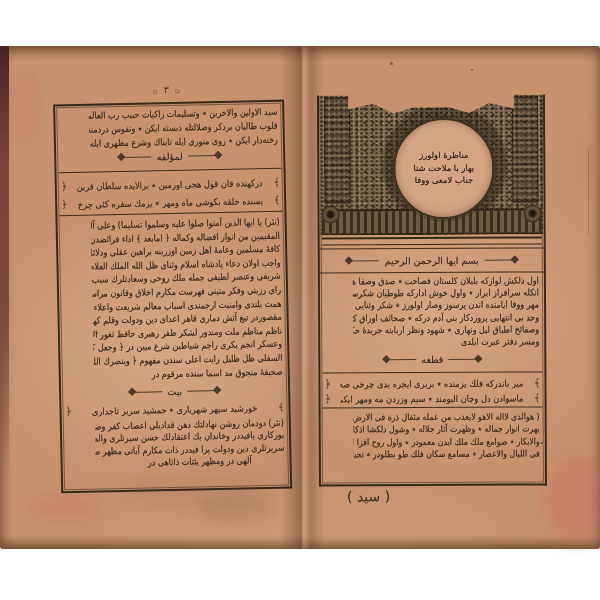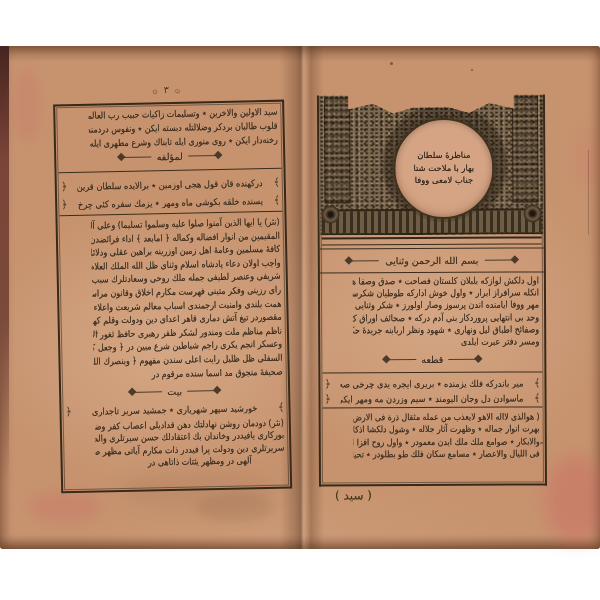--- a/index.html
+++ b/index.html
@@ -109,21 +109,21 @@
     text-shadow:0 0 .5px rgba(50,39,27,.7);}
   .hp-base{position:absolute;left:2px;right:2px;top:142px;height:5px;
     border-top:2px solid #33291c;border-bottom:1px solid #33291c;}
 
   
   .bismillah-row{position:absolute;left:0;right:0;top:153px;height:23px;
     border-top:1.2px solid #3a2d1e;border-bottom:1.2px solid #3a2d1e;
     display:flex;align-items:center;justify-content:center;gap:6px;}
   .bismillah-text{font-size:9.5px;color:#3b2e21;text-shadow:0 0 .5px rgba(59,46,33,.6);}
 
-  .catchword{position:absolute;left:24px;top:400px;font-size:12px;color:#46371f;
+  .catchword{position:absolute;left:36px;top:400px;font-size:14px;color:#46371f;
     text-shadow:0 0 .5px rgba(70,55,31,.5);}
 </style>
 </head>
 <body>
 
 <div id="stage">
 
   <div class="paper"></div>
   <div class="cover-edge"></div>
 
@@ -216,30 +216,30 @@
   <div class="page-block rp-block rtl">
     <div class="frame rframe">
 
       <div class="headpiece">
         <div class="hp-col l"></div>
         <div class="hp-col r"></div>
         <div class="hp-band"></div>
         <div class="rosette l"></div>
         <div class="rosette r"></div>
         <div class="medallion">
-          <div class="med-line">مناظرهٔ سلطان</div>
+          <div class="med-line">مناظرهٔ اولورز</div>
           <div class="med-line">بهار با ملاحت شتا</div>
           <div class="med-line">جناب لامعی ووفا</div>
         </div>
       </div>
       <div class="hp-base"></div>
 
       <div class="bismillah-row">
         <span class="wing diam-r"></span>
-        <span class="bismillah-text">بسم الله الرحمن وثنایی</span>
+        <span class="bismillah-text">بسم ایها الرحمن الرحیم</span>
         <span class="wing diam-l"></span>
       </div>
 
       <div class="abs rp-prose1">
         <div class="tl">اول دلكش لوازكه بلبلان كلستان فصاحت ٭ صدق وصفا هنكامنده</div>
         <div class="tl">انكله سرافراز ابرار ٭ واول خوش اداركه طوطیان شكرستان ملاحت</div>
         <div class="tl">مهر ووفا ایامنده اندن پرسوز وصار اولورز ٭ شكر وثنایی كردكار عالم</div>
         <div class="tl">وحد بی انتهایی پروردكار بنی آدم دركه ٭ صحائف اوراق كلزاری</div>
         <div class="tl">وصفائح اطباق لیل ونهاری ٭ شهود ونظر اربابنه جریدهٔ حكمت ٭</div>
         <div class="tl">ومسر دفتر عبرت ایلدی</div>

